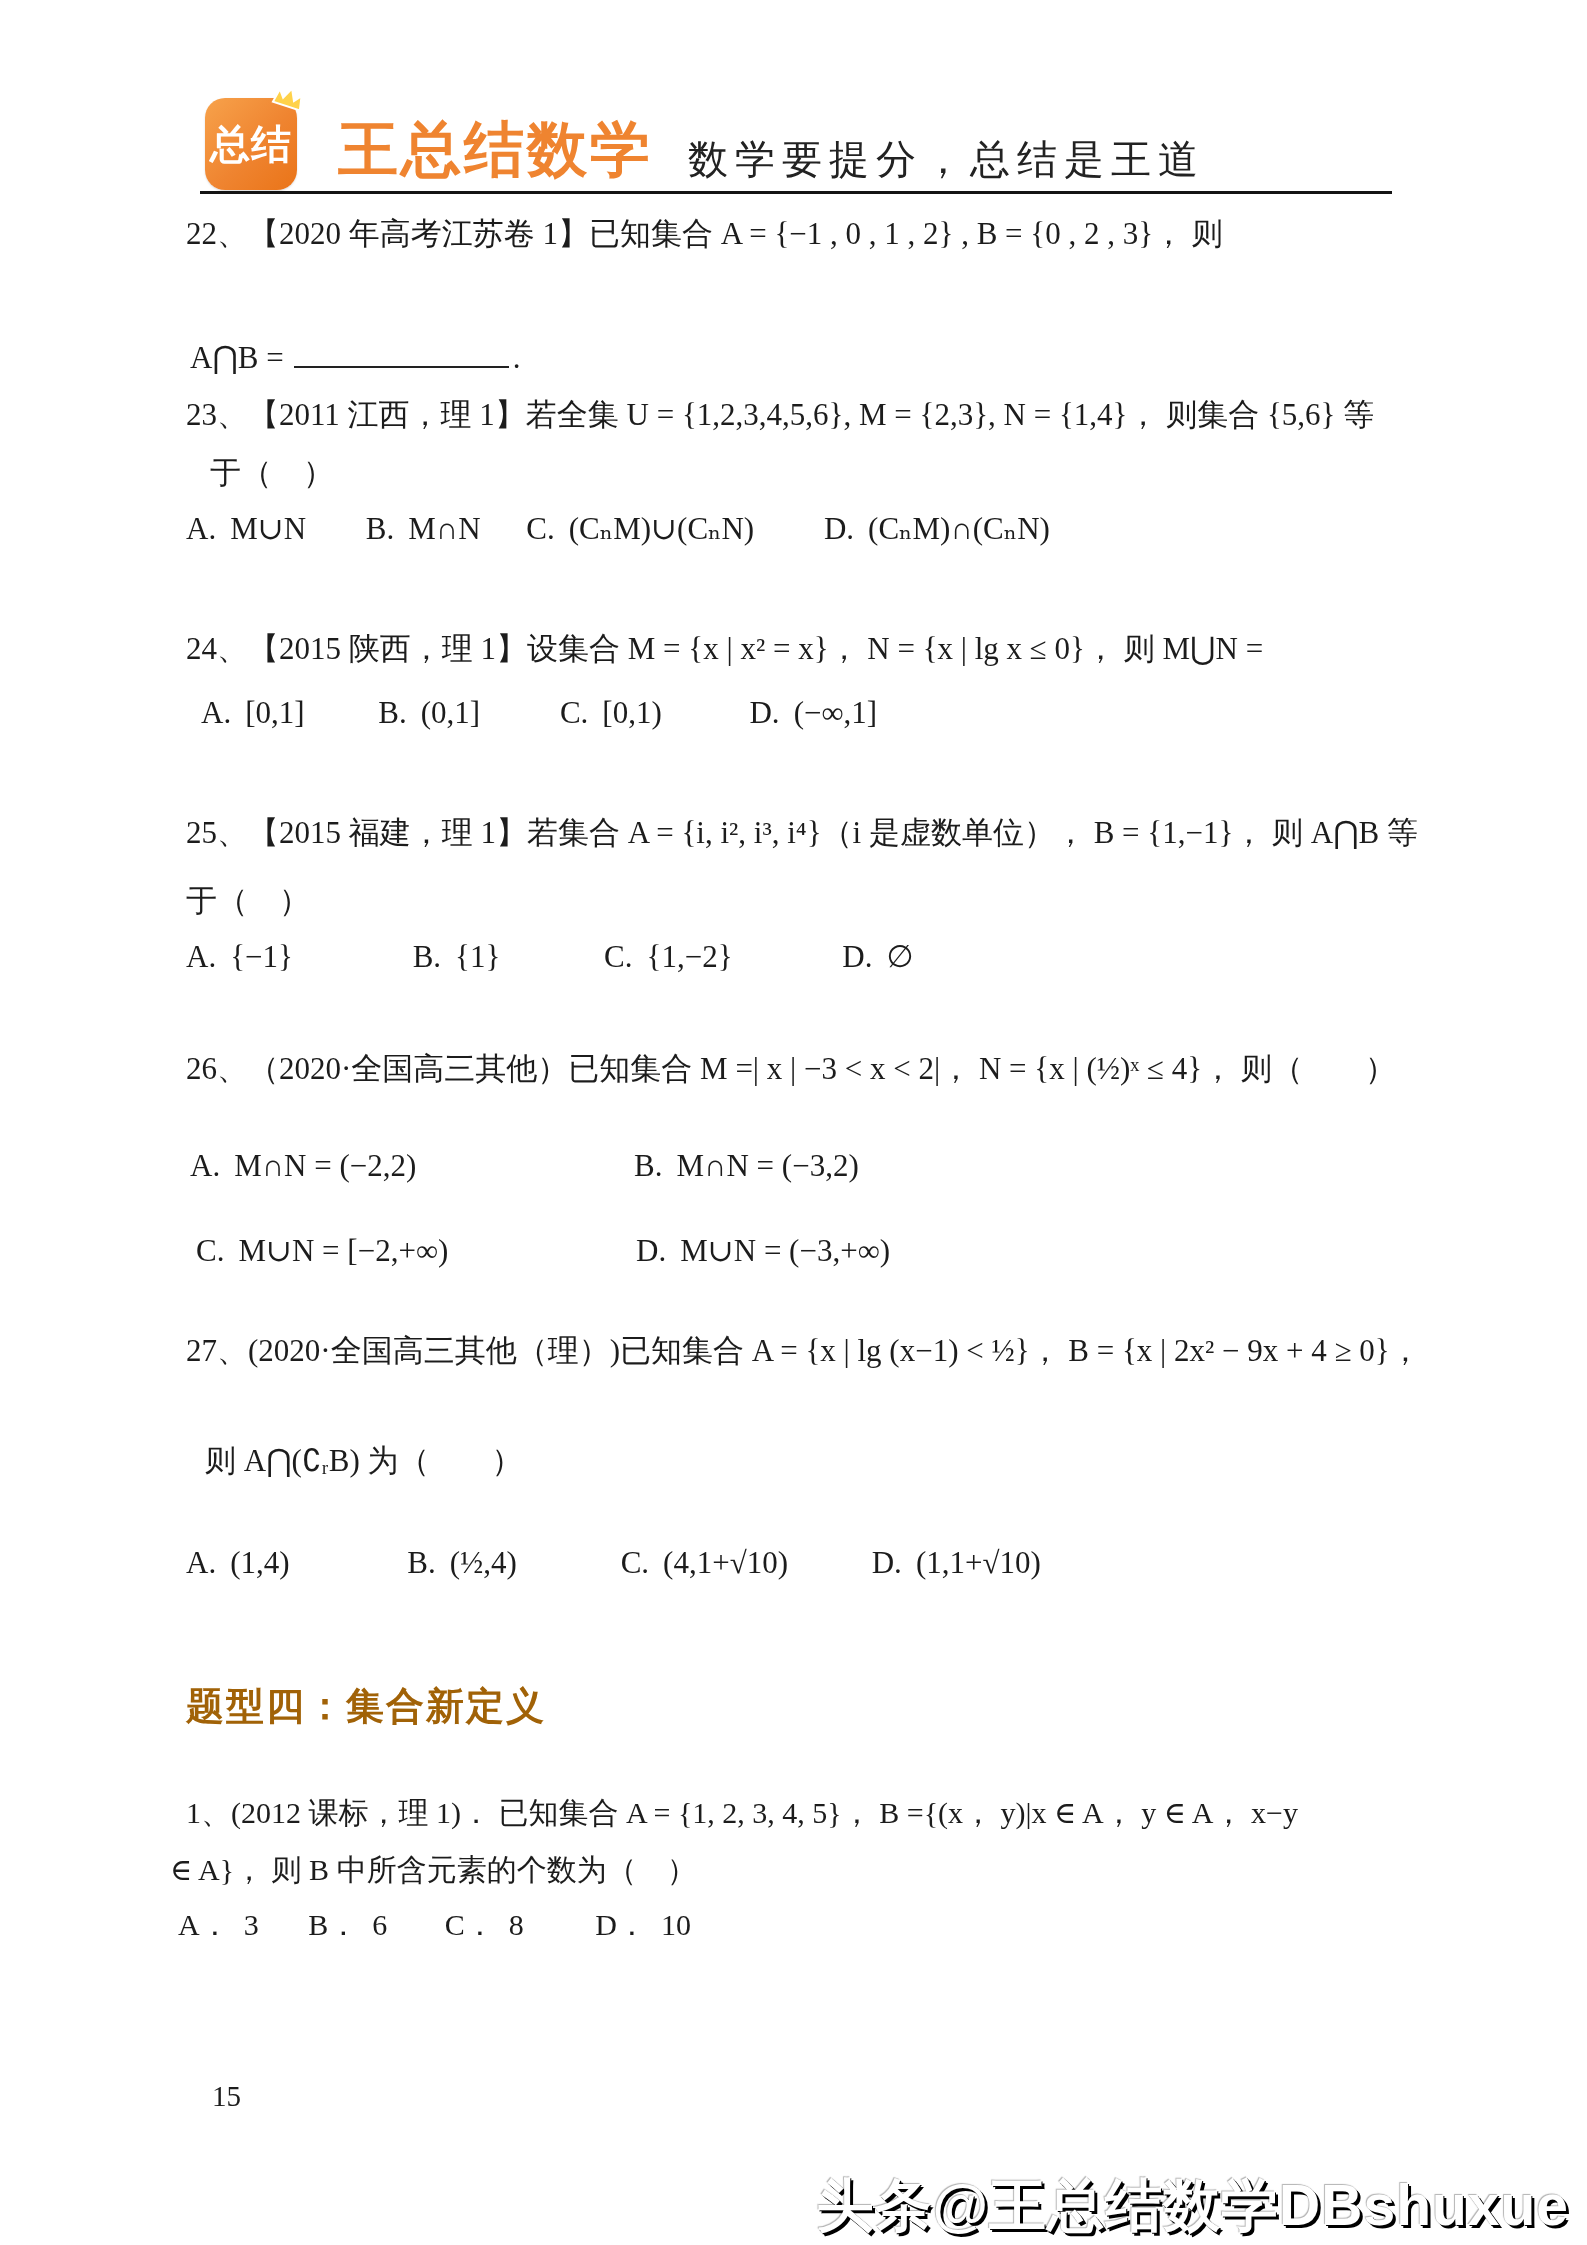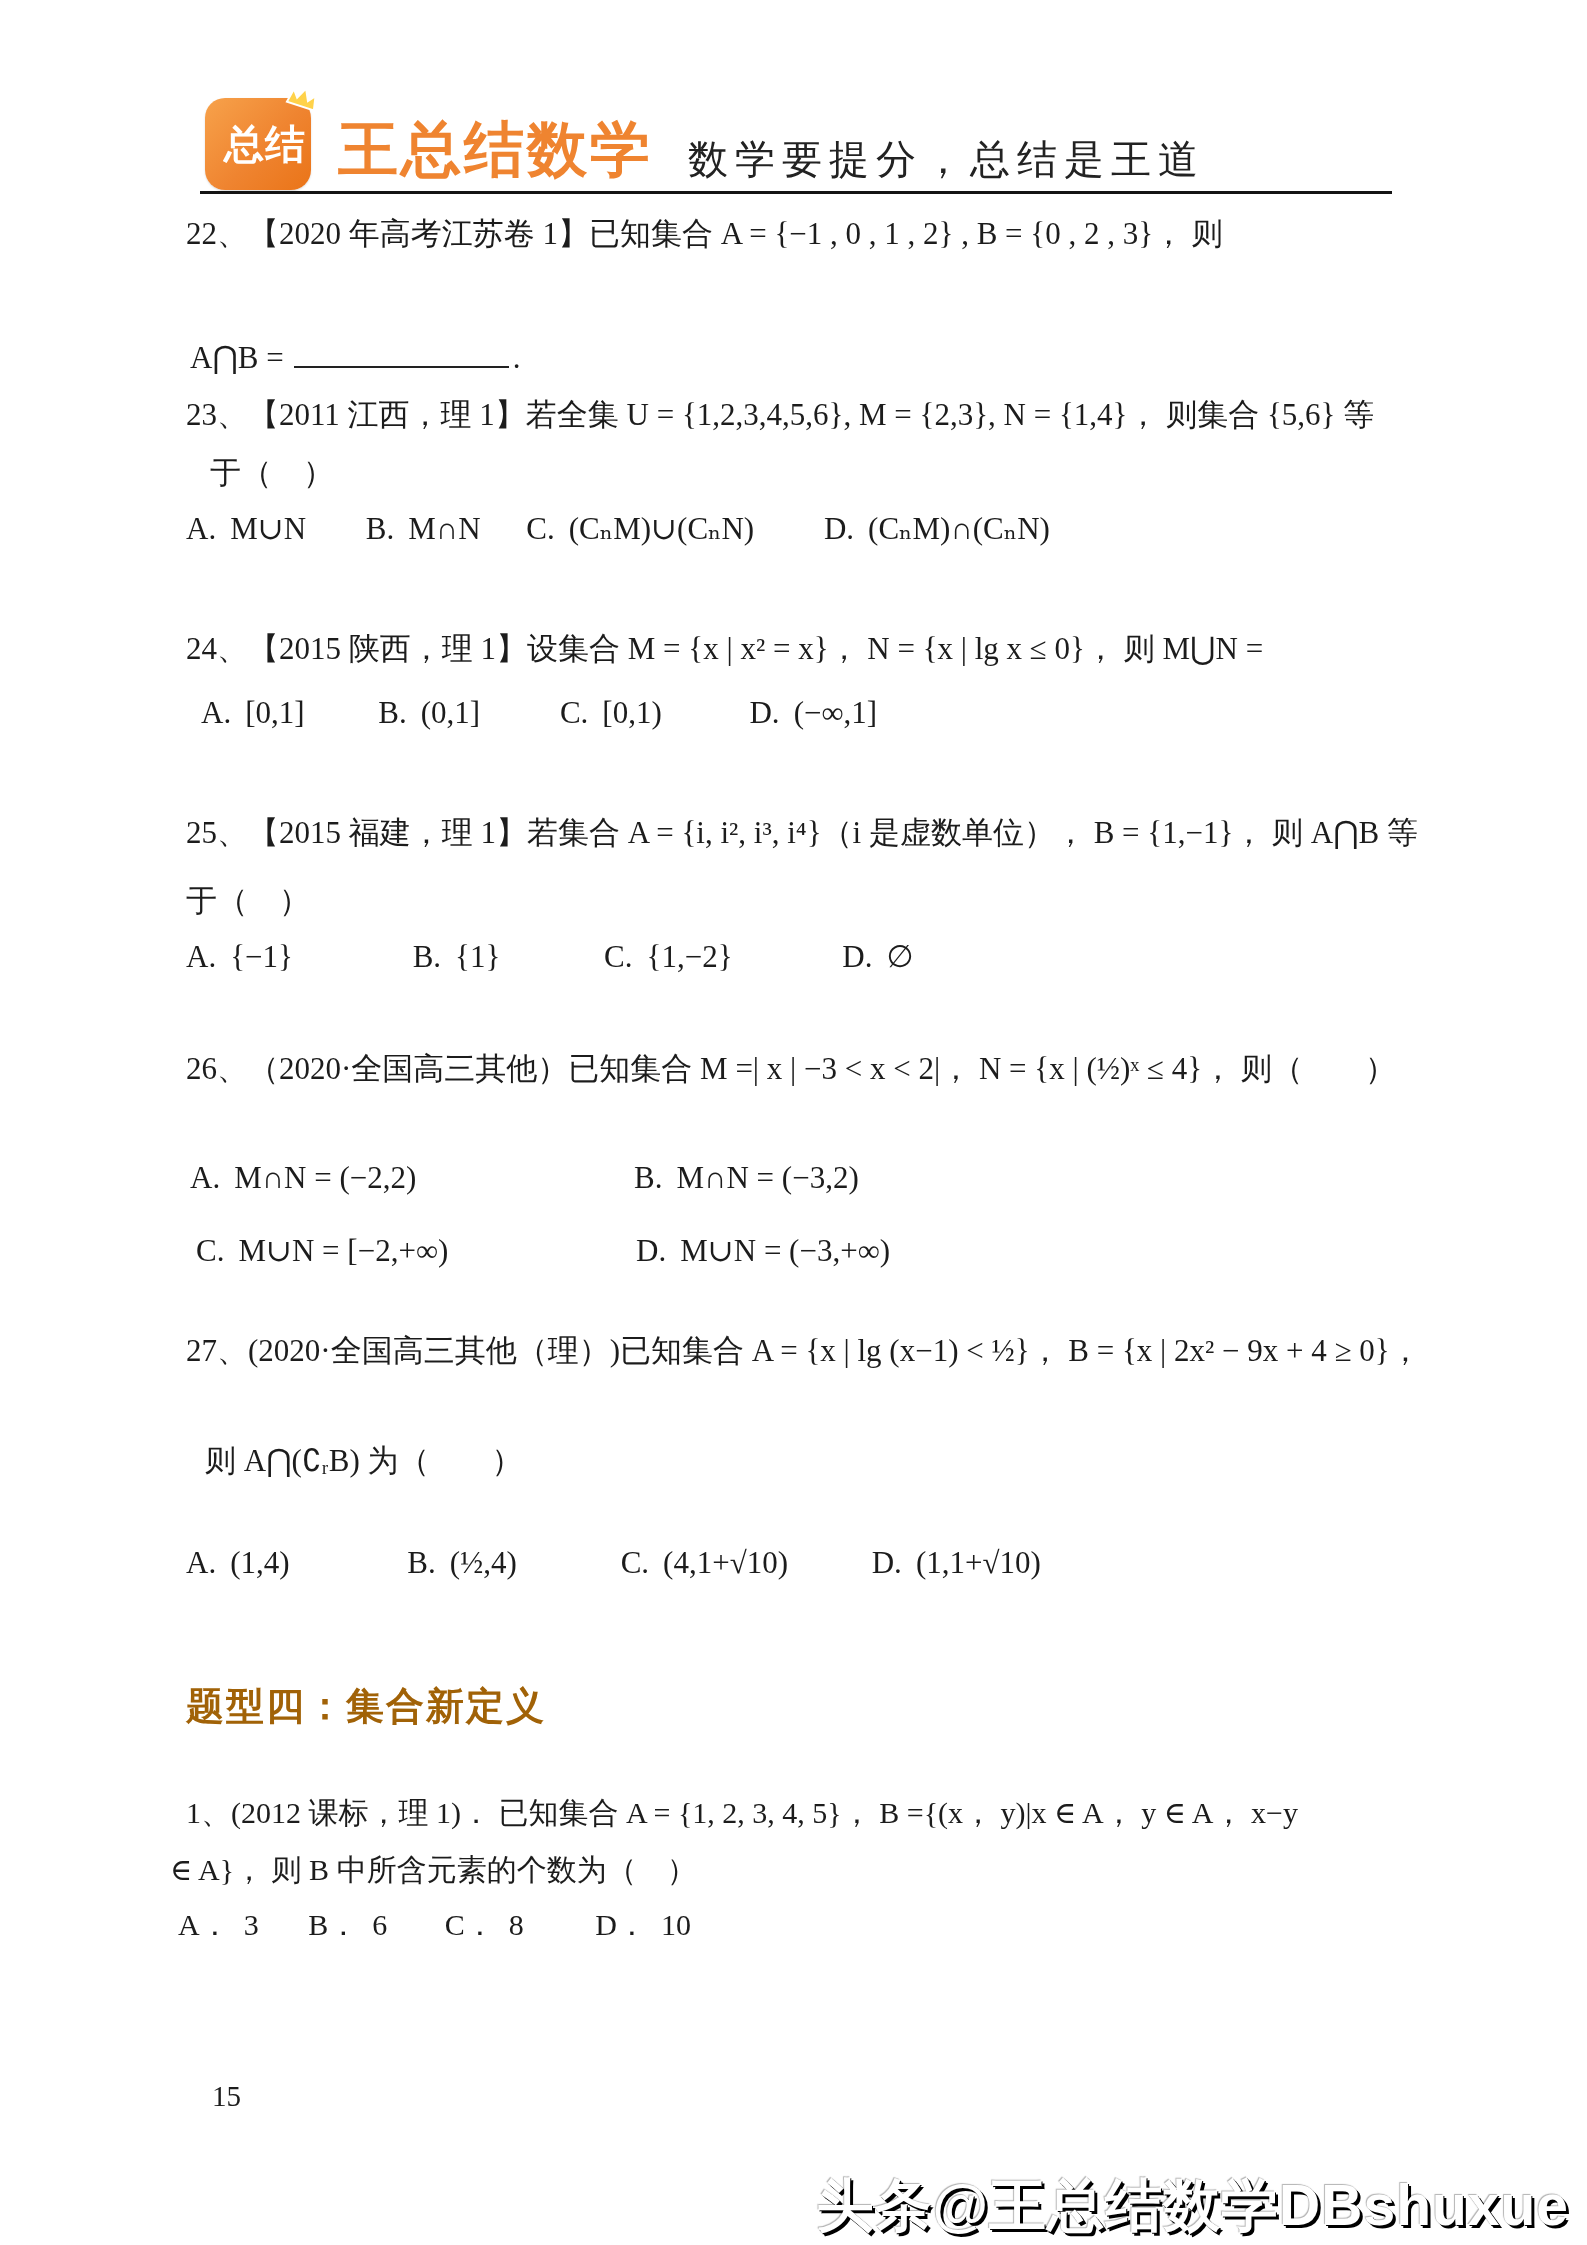--- a/index.html
+++ b/index.html
@@ -8,21 +8,20 @@
     font-family:"Liberation Serif","DejaVu Serif",serif;color:#1c1c1c;overflow:hidden;
   }
   
   .logo-badge{
     position:absolute;left:205px;top:98px;width:92px;height:92px;border-radius:20px;
     background:linear-gradient(135deg,#f7a24b 0%,#ef8430 55%,#ea7418 100%);
     display:flex;align-items:center;justify-content:center;
     font-family:"Liberation Sans","DejaVu Sans",sans-serif;font-weight:bold;
     font-size:40px;color:#ffffff;letter-spacing:1px;
     box-shadow:0 1px 2px rgba(0,0,0,.15);
-    padding-left:14px;
   }
   .crown{position:absolute;top:-13px;right:-9px;transform:rotate(18deg);}
   .brand{
     position:absolute;left:338px;top:110px;
     font-family:"Liberation Sans","DejaVu Sans",sans-serif;font-weight:bold;
     font-size:60px;color:#ef8430;letter-spacing:3px;
   }
   .tagline{
     position:absolute;left:688px;top:132px;font-size:40px;color:#222;
     letter-spacing:7px;font-family:"Liberation Serif","DejaVu Serif",serif;
@@ -87,21 +86,21 @@
   <div class="tline" style="left:186px;top:880px;">于（　）</div>
   <div class="tline" style="left:186px;top:938px;">
     <span class="opt" style="margin-right:112px;"><span class="lab">A.</span><span>{−1}</span></span>
     <span class="opt" style="margin-right:96px;"><span class="lab">B.</span><span>{1}</span></span>
     <span class="opt" style="margin-right:102px;"><span class="lab">C.</span><span>{1,−2}</span></span>
     <span class="opt"><span class="lab">D.</span><span>∅</span></span>
   </div>
 
   <div class="tline" style="left:186px;top:1048px;">26、（2020·全国高三其他）已知集合 M =| x | −3 &lt; x &lt; 2|， N = {x | (½)ˣ ≤ 4}， 则（　　）</div>
   <div class="tline" style="left:190px;top:1148px;">
-    <span class="opt" style="margin-right:210px;margin-top:12px;"><span class="lab">A.</span><span>M∩N = (−2,2)</span></span>
+    <span class="opt" style="margin-right:210px;"><span class="lab">A.</span><span>M∩N = (−2,2)</span></span>
     <span class="opt"><span class="lab">B.</span><span>M∩N = (−3,2)</span></span>
   </div>
   <div class="tline" style="left:196px;top:1232px;">
     <span class="opt" style="margin-right:180px;"><span class="lab">C.</span><span>M∪N = [−2,+∞)</span></span>
     <span class="opt"><span class="lab">D.</span><span>M∪N = (−3,+∞)</span></span>
   </div>
 
   <div class="tline" style="left:186px;top:1330px;">27、(2020·全国高三其他（理）)已知集合 A = {x | lg (x−1) &lt; ½}， B = {x | 2x² − 9x + 4 ≥ 0}，</div>
   <div class="tline" style="left:205px;top:1440px;">则 A⋂(∁ᵣB) 为（　　）</div>
   <div class="tline" style="left:186px;top:1545px;">

